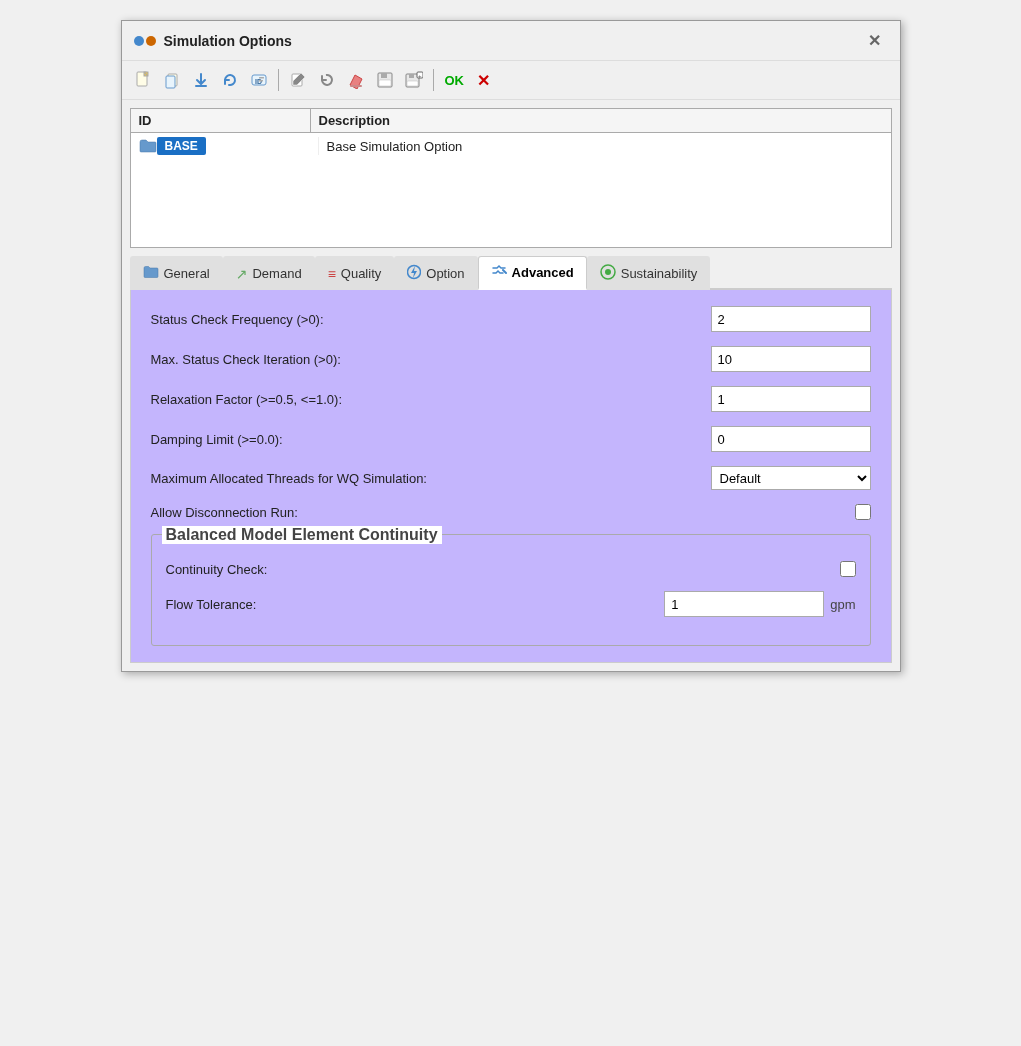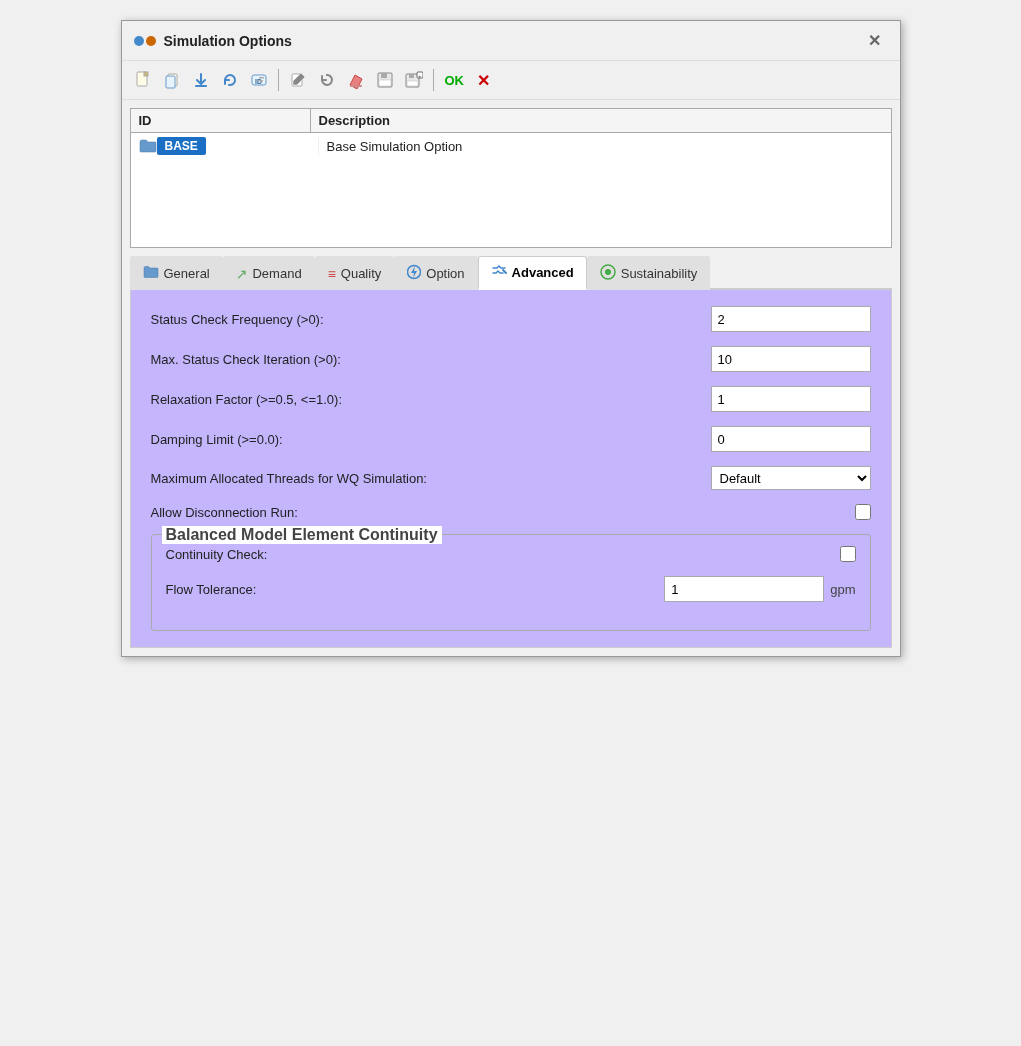--- a/index.html
+++ b/index.html
@@ -223,21 +223,21 @@
       position: absolute;
       top: -9px;
       left: 10px;
       background: white;
       padding: 0 4px;
       font-size: 16px;
       color: #444;
       font-weight: 600;
     }
     .group-inner {
-      margin-top: 1px;
+      margin-top: 16px;
     }
     .form-unit {
       margin-left: 6px;
       color: #444;
     }
   </style>
 </head>
 <body>
 
 <div class="window">

